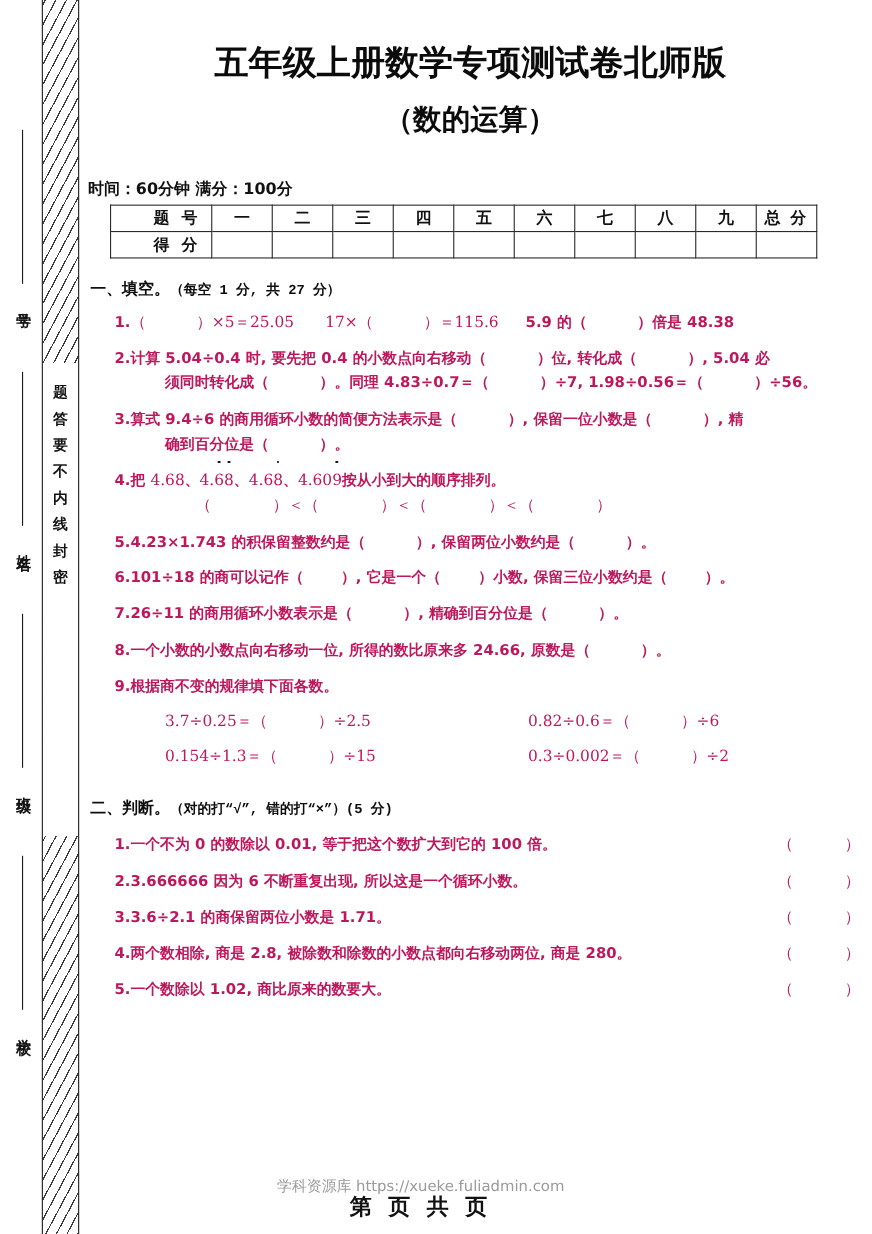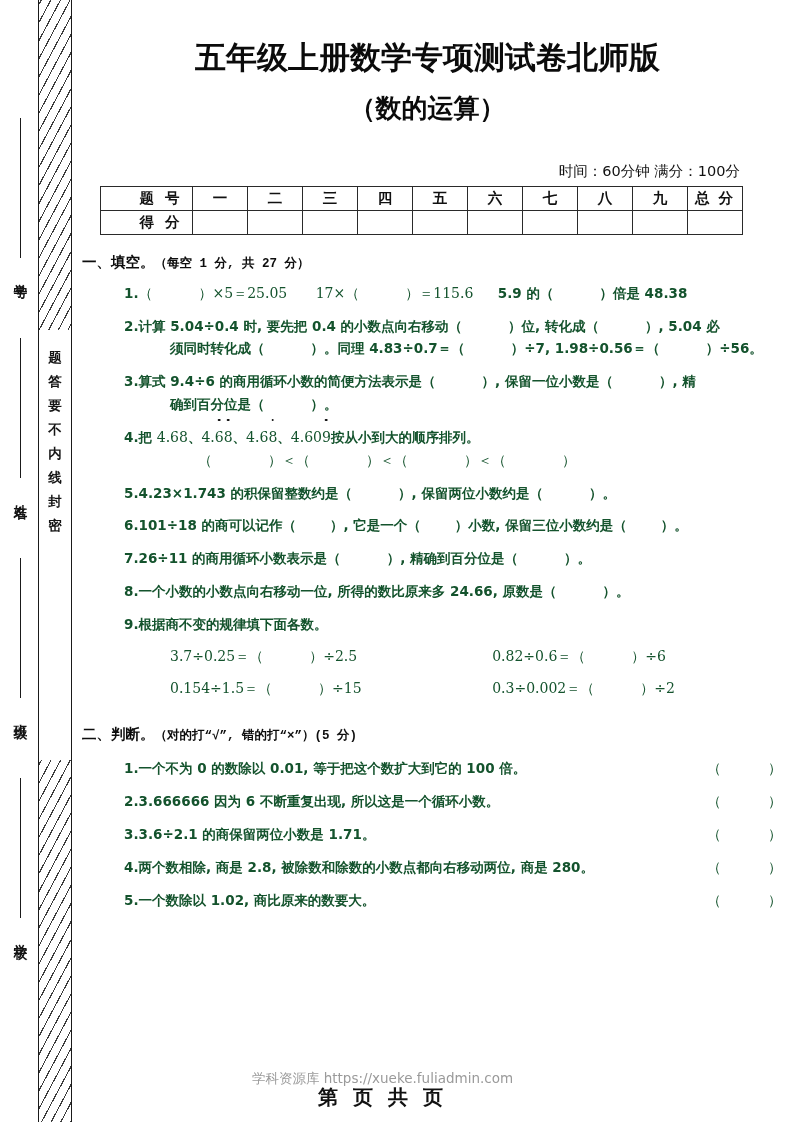--- a/index.html
+++ b/index.html
@@ -113,24 +113,23 @@
     text-align: center;
     font-family: "DejaVu Sans", "Liberation Sans", sans-serif;
     font-weight: 700;
     font-size: 26px;
     margin: 14px 0 0 0;
     padding-right: 18px;
     color: #0b0b0b;
   }
 
   #exam-meta {
-    text-align: right;
     font-family: "DejaVu Sans", "Liberation Sans", sans-serif;
     font-size: 14.5px;
-    font-weight: 400;
+    font-weight: 700;
     margin: 36px 53px 5px 0;
     color: #111;
   }
 
   
   #score-table {
     border-collapse: collapse;
     width: 643px;
     margin: 0 0 0 20px;
     table-layout: fixed;
@@ -162,24 +161,24 @@
     color: #0d0d0d;
   }
   .section-head .sec-note {
     font-size: 12.5px;
     font-weight: 600;
   }
 
   .q {
     font-size: 14px;
     line-height: 1.62;
-    margin: 10px 0 0 44px;
+    margin: 10px 0 0 24px;
     position: relative;
     padding-right: 8px;
-    color: #14532d;
+    color: #be185d;
   }
   .q .qn {
     font-family: "DejaVu Sans", "Liberation Sans", sans-serif;
     font-weight: 700;
     font-size: 13.5px;
   }
   .q .cn {
     font-family: "DejaVu Sans", "Liberation Sans", sans-serif;
     font-size: 13.5px;
     font-weight: 600;
@@ -407,21 +406,21 @@
       <div class="col-a">
         <span class="num">3.7÷0.25＝（</span><span class="blank"></span><span class="num">）÷2.5</span>
       </div>
       <div class="col-b">
         <span class="num">0.82÷0.6＝（</span><span class="blank"></span><span class="num">）÷6</span>
       </div>
     </div>
 
     <div class="eq-row">
       <div class="col-a">
-        <span class="num">0.154÷1.5＝（</span><span class="blank"></span><span class="num">）÷15</span>
+        <span class="num">0.154÷1.3＝（</span><span class="blank"></span><span class="num">）÷15</span>
       </div>
       <div class="col-b">
         <span class="num">0.3÷0.002＝（</span><span class="blank"></span><span class="num">）÷2</span>
       </div>
     </div>
   </div>
 
   <div class="section-head" style="margin-top:26px;">
     <span>二、判断。</span><span class="sec-note">（对的打“√”, 错的打“×”）(5 分)</span>
   </div>

